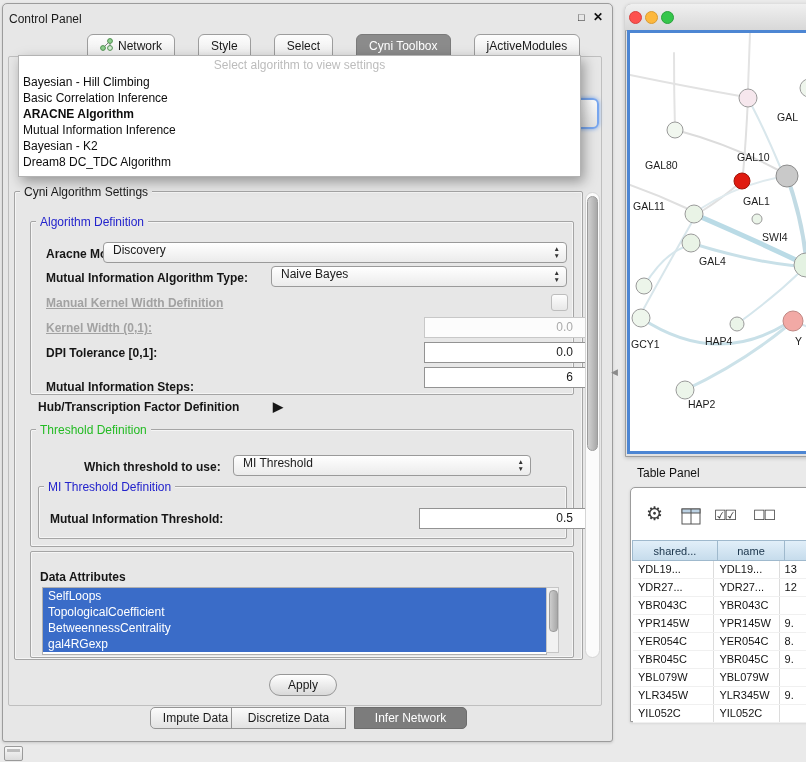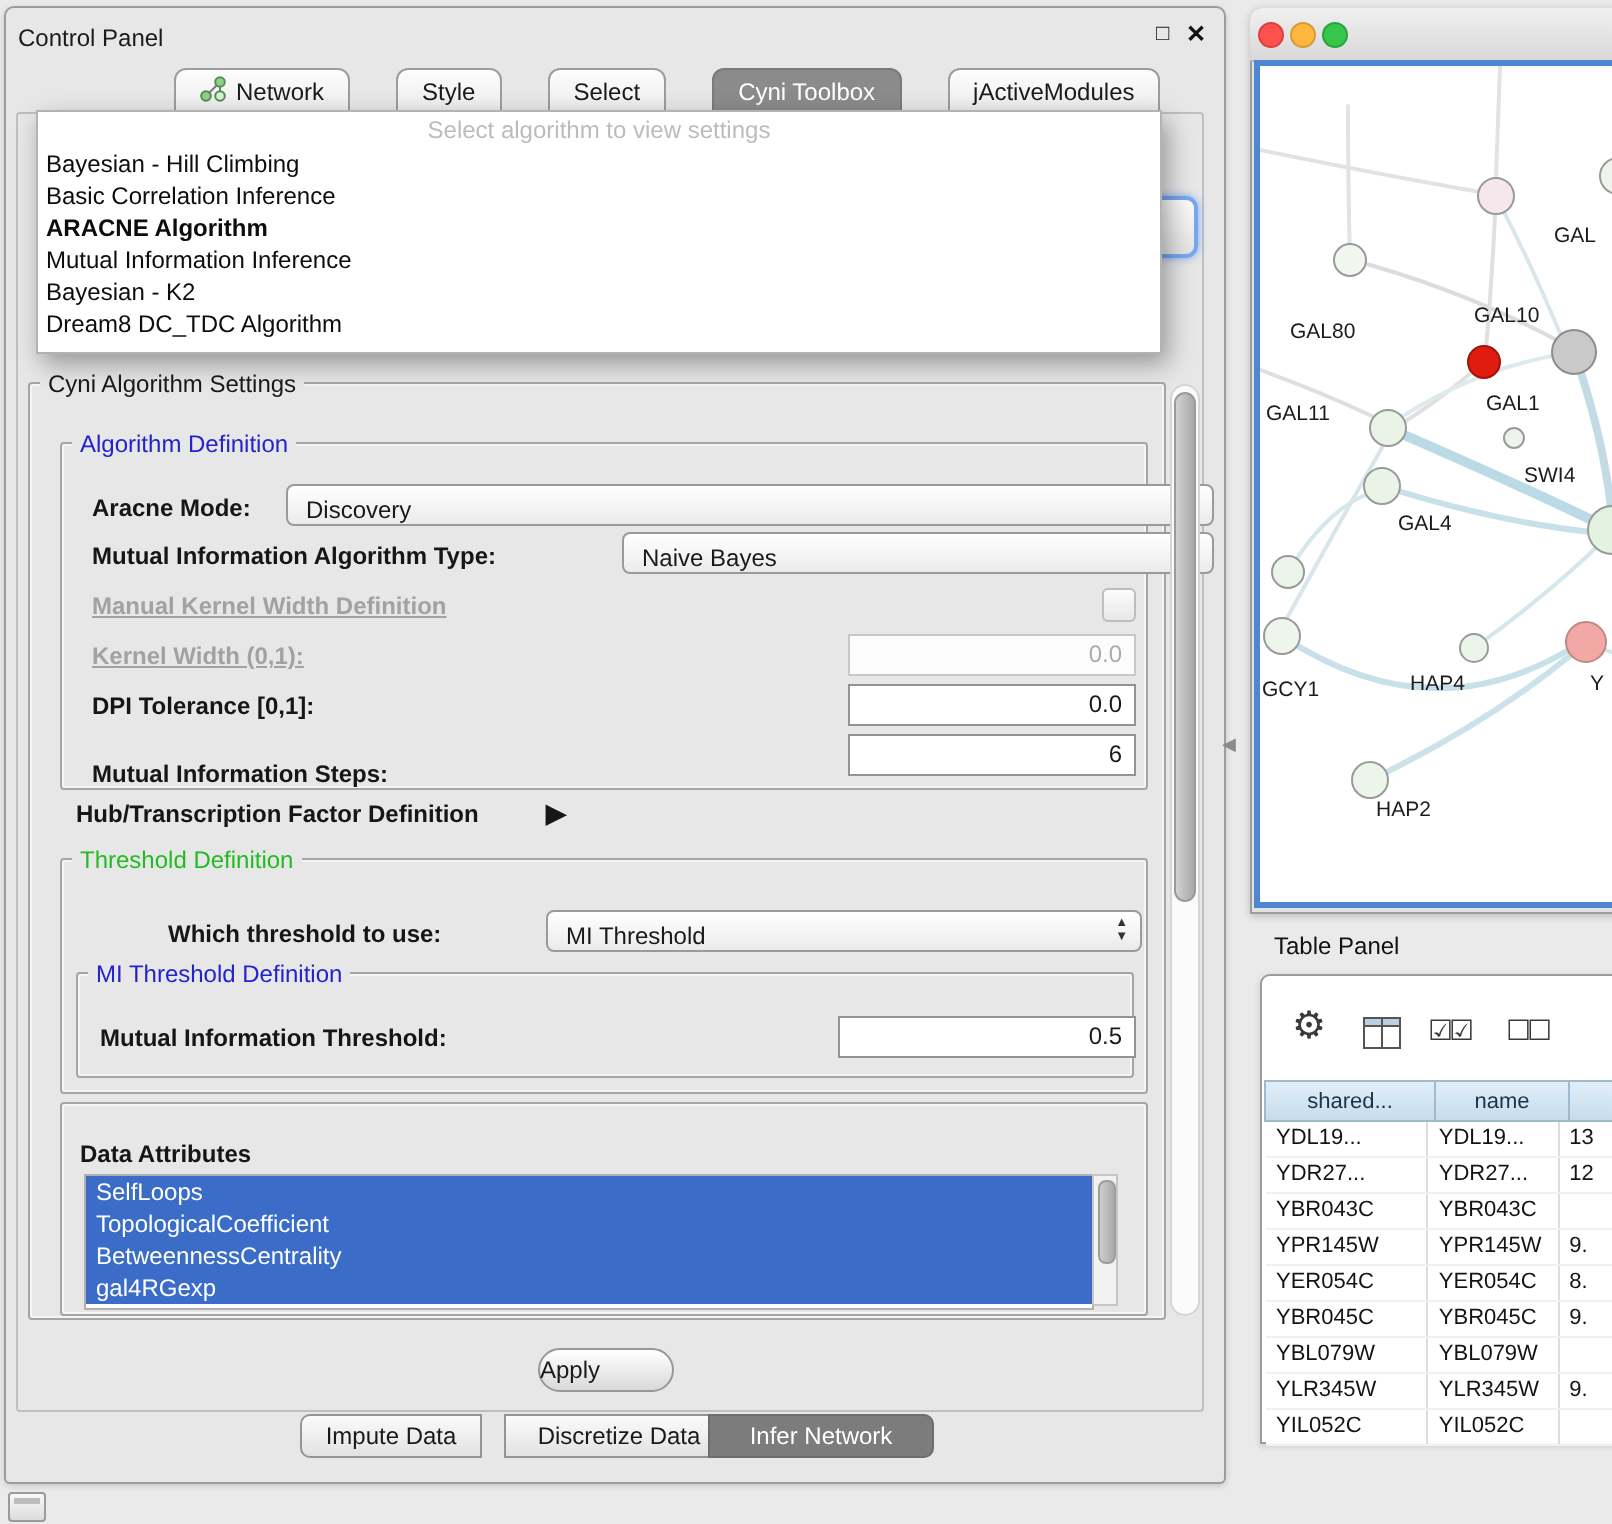--- a/index.html
+++ b/index.html
@@ -42,26 +42,26 @@
   .legend { position:absolute; z-index:3; background:#e7e7e7; padding:0 4px; font-size:12px;
             white-space:nowrap; display:flex; align-items:center; gap:5px; }
   .legend.blue  { color:#2323cc; }
   .legend.green { color:#23bb23; }
 
   .lbl  { position:absolute; z-index:2; font-size:12px; font-weight:bold; color:#161616; white-space:nowrap; }
   .lbl.dis { color:#a2a2a2;text-decoration:underline; }
 
   .combo { position:absolute; z-index:2; height:21px; background:linear-gradient(#ffffff,#ebebeb);
            border:1px solid #9a9a9a; border-radius:4px; font-size:12px;
-           display:flex; align-items:flex-end; padding-left:9px; box-sizing:border-box;margin-left:40px; }
+           display:flex; align-items:flex-start; padding-left:9px; box-sizing:border-box; }
   .stepper { position:absolute; right:6px; top:3px; display:flex; flex-direction:column;
              font-size:6.5px; line-height:6.5px; color:#333; }
 
   .field { position:absolute; z-index:2; height:19px; background:#fff; border:1px solid #939393;
-           font-size:12px; line-height:19px; text-align:right; padding:0 6px; box-sizing:content-box; }
+           font-size:12px; line-height:19px; text-align:right; padding:0 18px; box-sizing:content-box; }
   .field.dis { color:#ababab; border-color:#c8c8c8; background:#fcfcfc; }
 
   .checkbox { position:absolute; z-index:2; width:15px; height:15px; border:1px solid #bdbdbd;
               border-radius:3px; background:linear-gradient(#fdfdfd,#e7e7e7); }
 
   .attr-list { position:absolute; left:42px; top:587px; width:503px; height:66px; z-index:2;
                background:#fff; border:1px solid #b0b0b0; overflow:hidden; }
   .attr-item { height:16px; line-height:16px; padding-left:5px; font-size:12px; color:#fff;
                background:#3a6cc8; }
   .attr-scroll { position:absolute; left:546px; top:587px; width:13px; height:66px; z-index:2;
@@ -69,21 +69,21 @@
   .attr-thumb { position:absolute; left:2px; top:2px; width:7px; height:40px; border-radius:4px;
                 background:linear-gradient(90deg,#cdcdcd,#a9a9a9); border:1px solid #9c9c9c; }
 
   .v-scrollbar { position:absolute; left:585px; top:192px; width:15px; height:466px; z-index:2;
                  background:#fbfbfb; border:1px solid #d5d5d5; border-radius:8px; box-sizing:border-box; }
   .v-thumb { position:absolute; left:1px; top:3px; width:11px; height:255px; border-radius:6px;
              background:linear-gradient(90deg,#d2d2d2,#a8a8a8); border:1px solid #9b9b9b; box-sizing:border-box; }
 
   .apply-btn { position:absolute; left:269px; top:674px; width:68px; height:22px; z-index:2;
                border-radius:11px; background:linear-gradient(#ffffff,#d9d9d9); border:1px solid #979797;
-               font-size:12px; line-height:20px; box-sizing:border-box; }
+               font-size:12px; text-align:center; line-height:20px; box-sizing:border-box; }
 
   .seg { position:absolute; height:22px; z-index:2; background:linear-gradient(#fbfbfb,#e2e2e2);
          border:1px solid #949494; font-size:12px; text-align:center; line-height:20px; box-sizing:border-box; }
   .seg.first { border-radius:5px 0 0 5px; }
   .seg.last  { border-radius:0 5px 5px 0; }
   .seg.selected { background:#7c7c7c; color:#fff; border-color:#6d6d6d; }
 
   .splitter-arrow { position:absolute; left:611px; top:367px; font-size:9px; color:#8b8b8b; z-index:1; }
   .dock-icon { position:absolute; left:4px; top:746px; width:17px; height:13px; border:1px solid #9a9a9a;
                border-radius:2px; background:linear-gradient(#f9f9f9,#dcdcdc); }
@@ -232,21 +232,21 @@
     <div class="attr-thumb"></div>
   </div>
 
   <div class="v-scrollbar">
     <div class="v-thumb"></div>
   </div>
 
   <div class="apply-btn">Apply</div>
 
   <div class="seg first" style="left:150px;top:707px;width:91px">Impute Data</div>
-  <div class="seg" style="left:252px;top:707px;width:115px">Discretize Data</div>
+  <div class="seg" style="left:231px;top:707px;width:115px">Discretize Data</div>
   <div class="seg last selected" style="left:354px;top:707px;width:113px">Infer Network</div>
 
   <div class="algo-dropdown">
     <div class="algo-placeholder">Select algorithm to view settings</div>
     <div>
         <div class="algo-item">Bayesian - Hill Climbing</div>
         <div class="algo-item">Basic Correlation Inference</div>
         <div class="algo-item selected">ARACNE Algorithm</div>
         <div class="algo-item">Mutual Information Inference</div>
         <div class="algo-item">Bayesian - K2</div>

